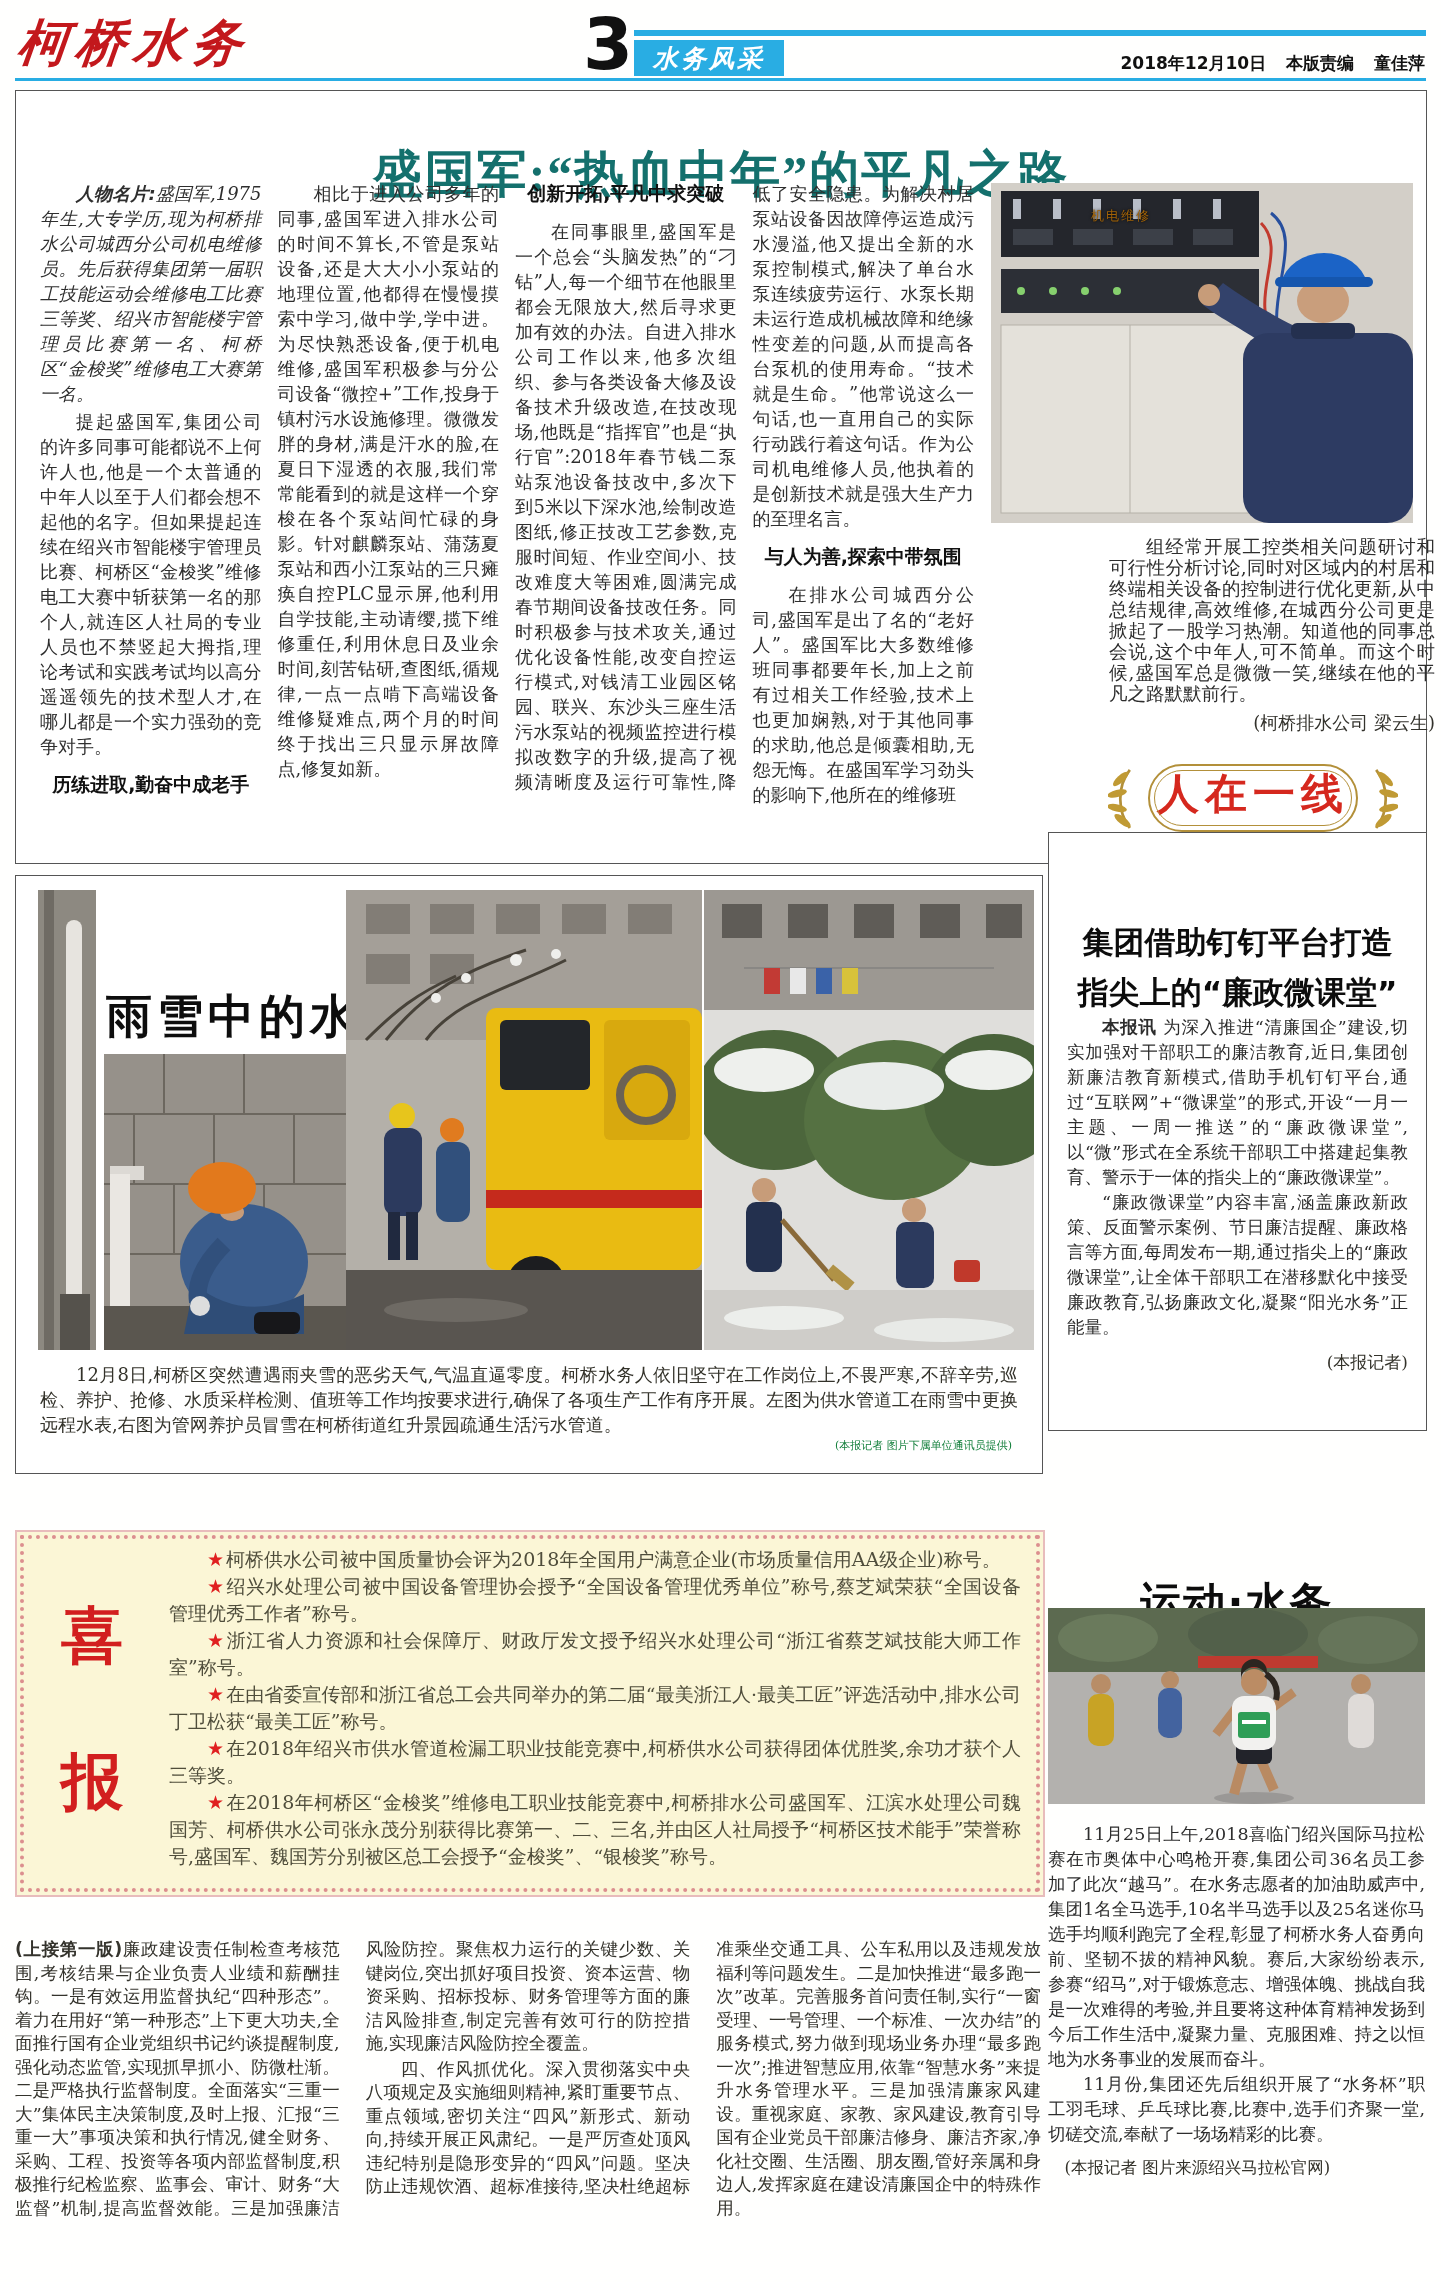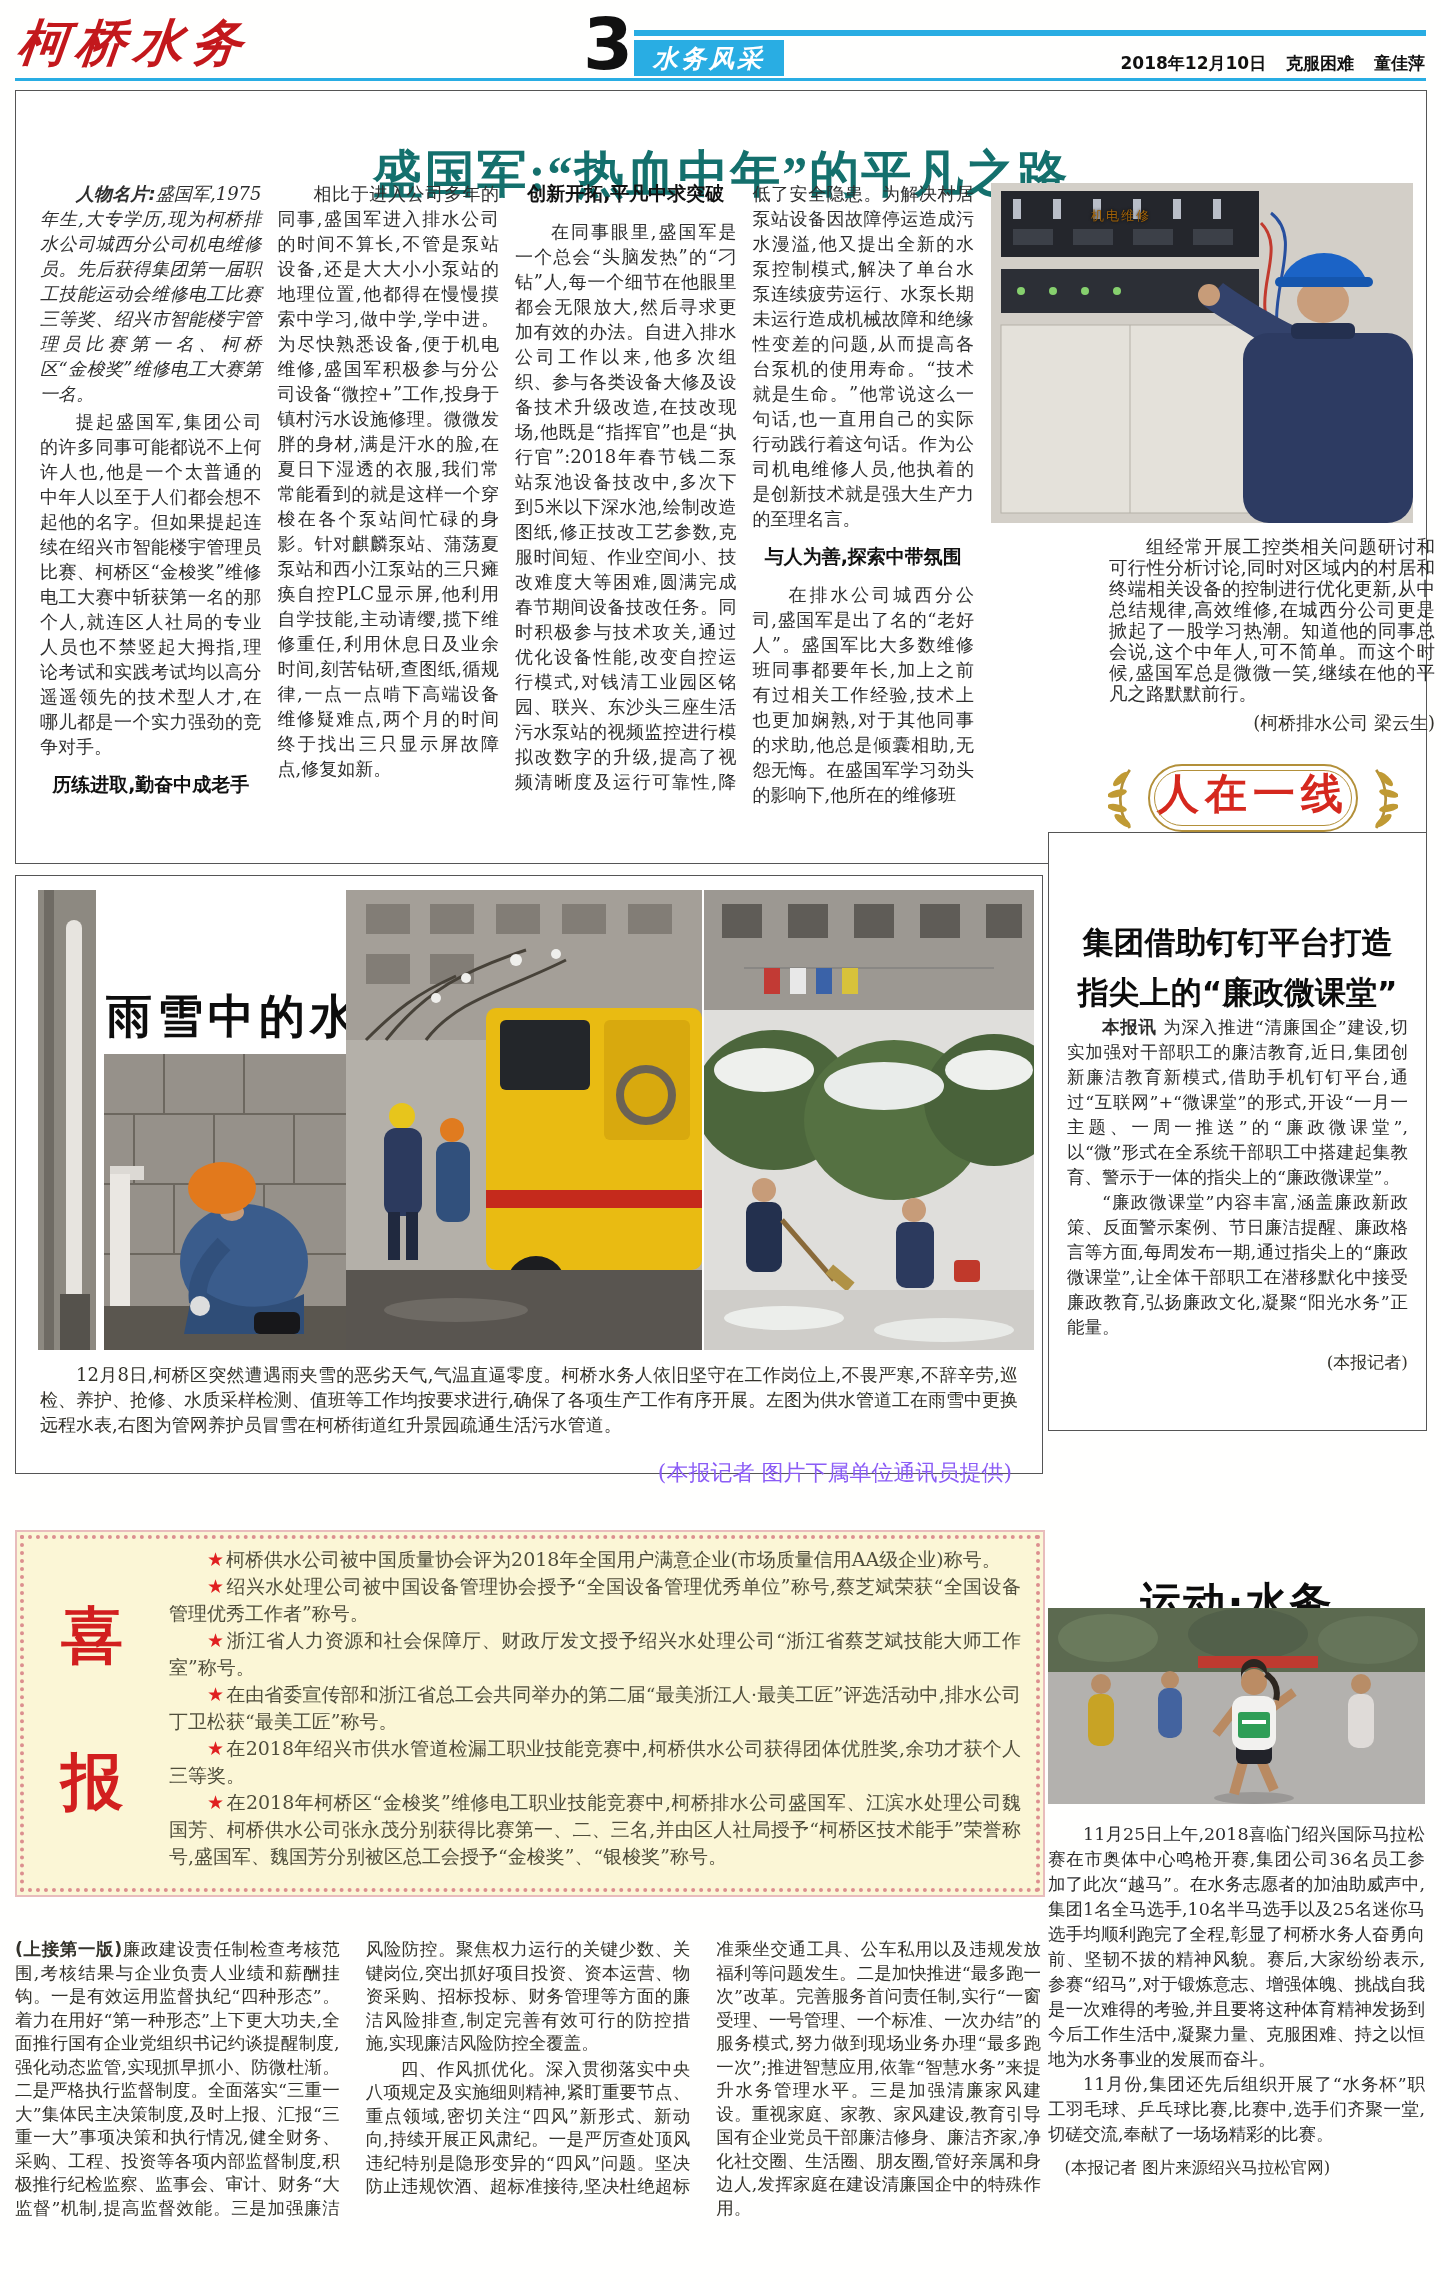--- a/index.html
+++ b/index.html
@@ -31,21 +31,21 @@
   .badge-inner:before{content:"";position:absolute;inset:4px;border:1px solid #b3903a;border-radius:30px;}
   .badge-text{font-family:"DejaVu Sans",sans-serif;font-weight:bold;font-size:42px;color:#d5281e;letter-spacing:6px;}
   .laurel{width:40px;height:72px;flex:0 0 auto;}
   .laurel.right{transform:scaleX(-1);}
   
   .snow-box{left:15px;top:875px;width:1026px;height:597px;}
   .snow-title{position:absolute;left:90px;top:72px;font-family:"DejaVu Sans",sans-serif;font-weight:bold;font-size:46px;letter-spacing:5px;color:#0d0d0d;}
   .ph{position:absolute;overflow:hidden;}
   .snow-caption{position:absolute;left:24px;top:486px;width:978px;font-size:18px;line-height:25px;text-align:justify;color:#33322a;}
   .snow-caption p{margin:0;text-indent:2em;}
-  .snow-attr{position:absolute;right:30px;top:562px;font-size:22px;color:#8b5cf6;margin-top:20px;}
+  .snow-attr{position:absolute;right:30px;top:562px;font-size:11px;color:#15803d;}
   
   .ding-box{left:1048px;top:832px;width:377px;height:597px;}
   .ding-title{position:absolute;left:0;top:58px;width:100%;text-align:center;font-family:"DejaVu Sans",sans-serif;font-weight:bold;font-size:31px;line-height:50px;color:#0c0c0c;}
   .ding-body{position:absolute;left:18px;top:182px;width:341px;font-size:17.5px;line-height:25px;text-align:justify;}
   .ding-body p{margin:0;text-indent:2em;}
   .ding-attr{text-align:right;margin-top:10px;font-size:17px;color:#33322a;}
   .leadword{font-weight:bold;font-family:"DejaVu Sans",sans-serif;}
   
   .xibao-box{left:15px;top:1530px;width:1026px;height:363px;background:#fbf6d6;border:2px solid #e8bcbc;}
   .xibao-dots{position:absolute;inset:3px;border:4px dotted #dc8f8f;}
@@ -69,21 +69,21 @@
 <body>
 
 <div class="page">
 
   <div class="abs masthead">柯桥水务</div>
   <div class="abs pagenum">3</div>
   <div class="abs badgebar"></div>
   <div class="abs sectionbadge">水务风采</div>
   <div class="abs dateline">
     <span>2018年12月10日</span>
-    <span>克服困难</span>
+    <span>本版责编</span>
     <span>童佳萍</span>
   </div>
   <div class="abs headrule"></div>
 
   <section class="abs box main-box">
     <h1 class="headline">盛国军:“热血中年”的平凡之路</h1>
 
     <div class="flow4">
       <p class="lede"><span class="leadword">人物名片:</span><span>盛国军,1975年生,大专学历,现为柯桥排水公司城西分公司机电维修员。先后获得集团第一届职工技能运动会维修电工比赛三等奖、绍兴市智能楼宇管理员比赛第一名、柯桥区“金梭奖”维修电工大赛第一名。</span></p>
       <p>提起盛国军,集团公司的许多同事可能都说不上何许人也,他是一个太普通的中年人以至于人们都会想不起他的名字。但如果提起连续在绍兴市智能楼宇管理员比赛、柯桥区“金梭奖”维修电工大赛中斩获第一名的那个人,就连区人社局的专业人员也不禁竖起大拇指,理论考试和实践考试均以高分遥遥领先的技术型人才,在哪儿都是一个实力强劲的竞争对手。</p>

